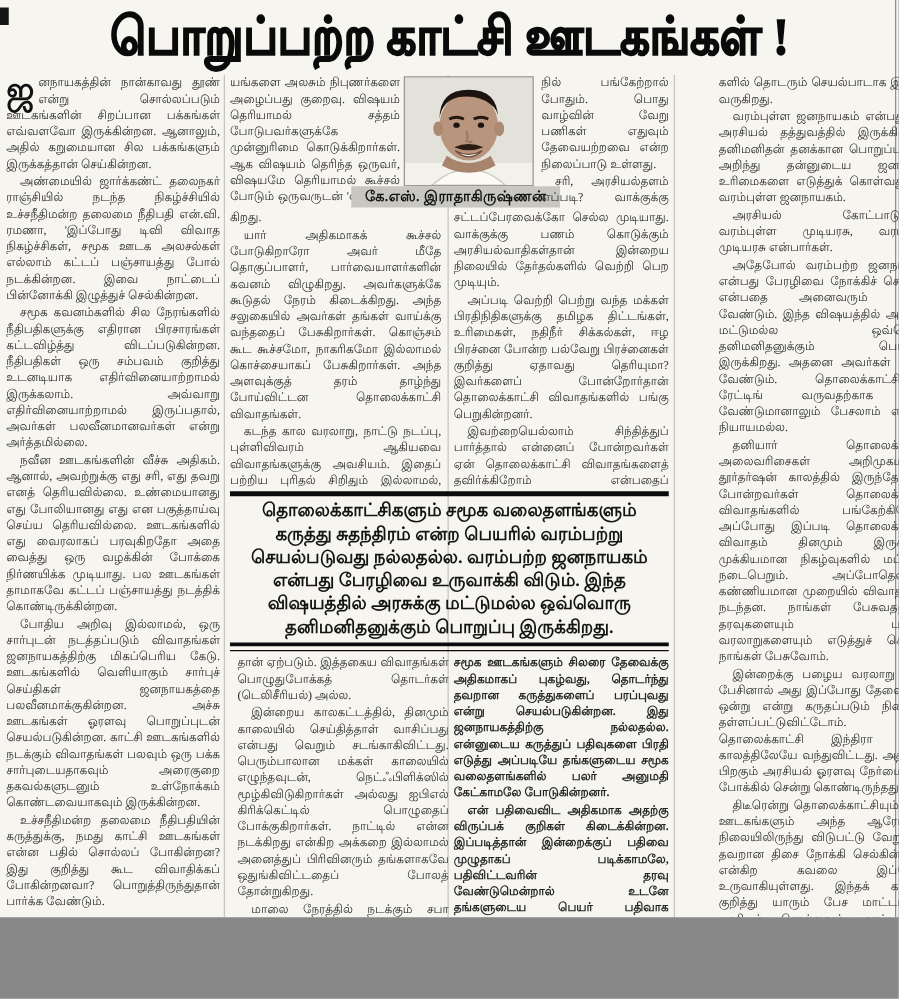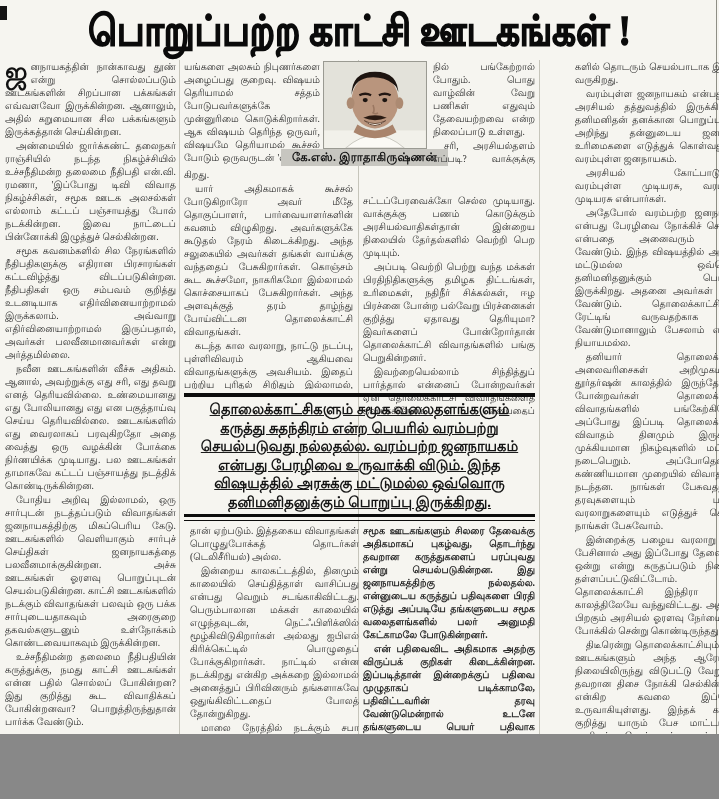--- a/index.html
+++ b/index.html
@@ -31,21 +31,21 @@
   .tblock p{margin:0 0 1px 0;text-indent:11px;}
   .tblock p.noindent{text-indent:0;}
   .dropcap{
     float:left;font-size:27px;line-height:23px;font-weight:bold;
     padding:1px 3px 0 0;color:#111;
   }
   .c1 {left:5px;  top:60px; width:171px;height:726px;}
   .c2t{left:184px; top:60px; width:136px;height:104px;}
   .c3t{left:433px; top:60px; width:102px;height:104px;}
   .c2m{left:184px; top:168px;width:169px;height:221px;}
-  .c3m{left:363px; top:168px;width:172px;height:221px;margin-top:26px;}
+  .c3m{left:363px; top:168px;width:172px;height:221px;}
   .c2b{left:190px; top:524px;width:169px;height:258px;}
   .c3b{left:363px; top:524px;width:172px;height:258px;font-weight:bold;}
   .c4 {left:575px; top:60px; width:170px;height:682px;}
   
   .photo{
     position:absolute;left:323px;top:61px;width:104px;height:88px;
     background:#dcdcd6;border:1px solid #9a9a92;box-sizing:border-box;
   }
   .photo svg{display:block;width:100%;height:100%;}
   .caption{
@@ -55,21 +55,20 @@
     font-size:11.5px;font-weight:bold;color:#111;
     letter-spacing:0.3px;
   }
   
   .quote{
     position:absolute;left:184px;top:393px;width:351px;height:124px;
     border-top:4px solid #0c0c0c;border-bottom:3px solid #0c0c0c;
     box-sizing:border-box;
     display:flex;align-items:center;justify-content:center;
     padding:2px 4px;
-    text-decoration:underline;
   }
   .quote::after{
     content:"";position:absolute;left:0;right:0;bottom:-7px;
     border-bottom:1.5px solid #0c0c0c;
   }
   .quote .qtext{
     font-size:14.6px;line-height:18.5px;font-weight:bold;
     text-align:center;color:#141414;
   }
   

